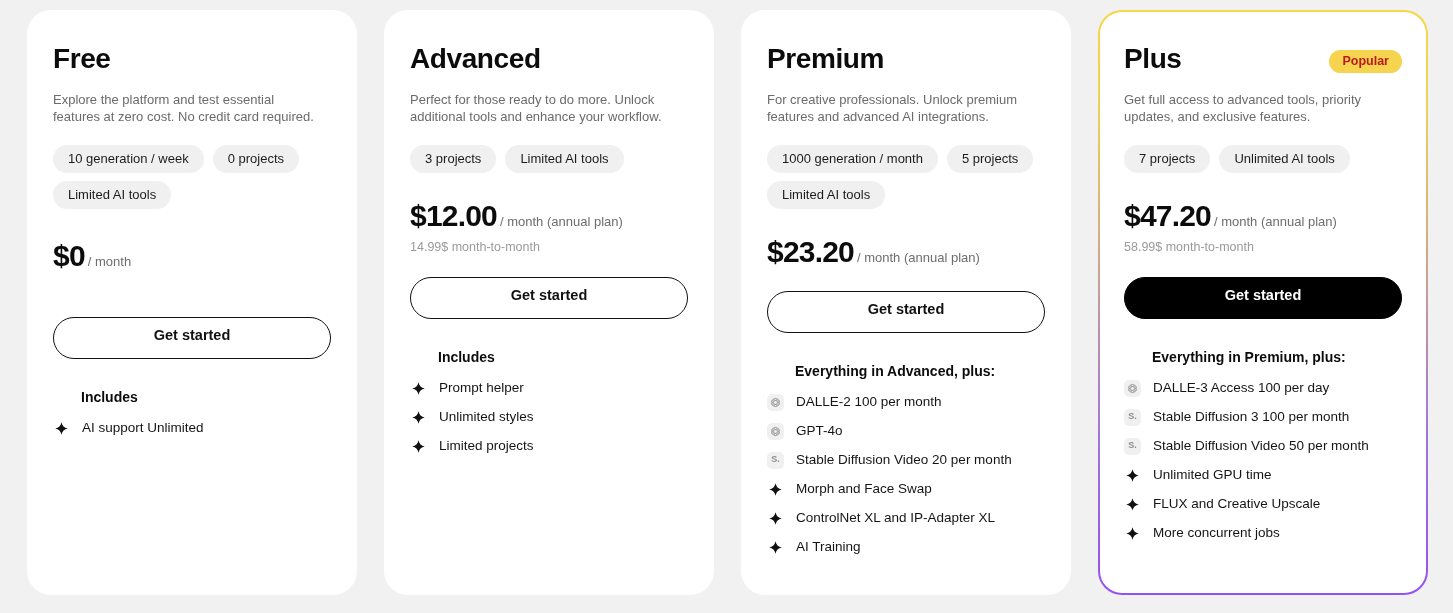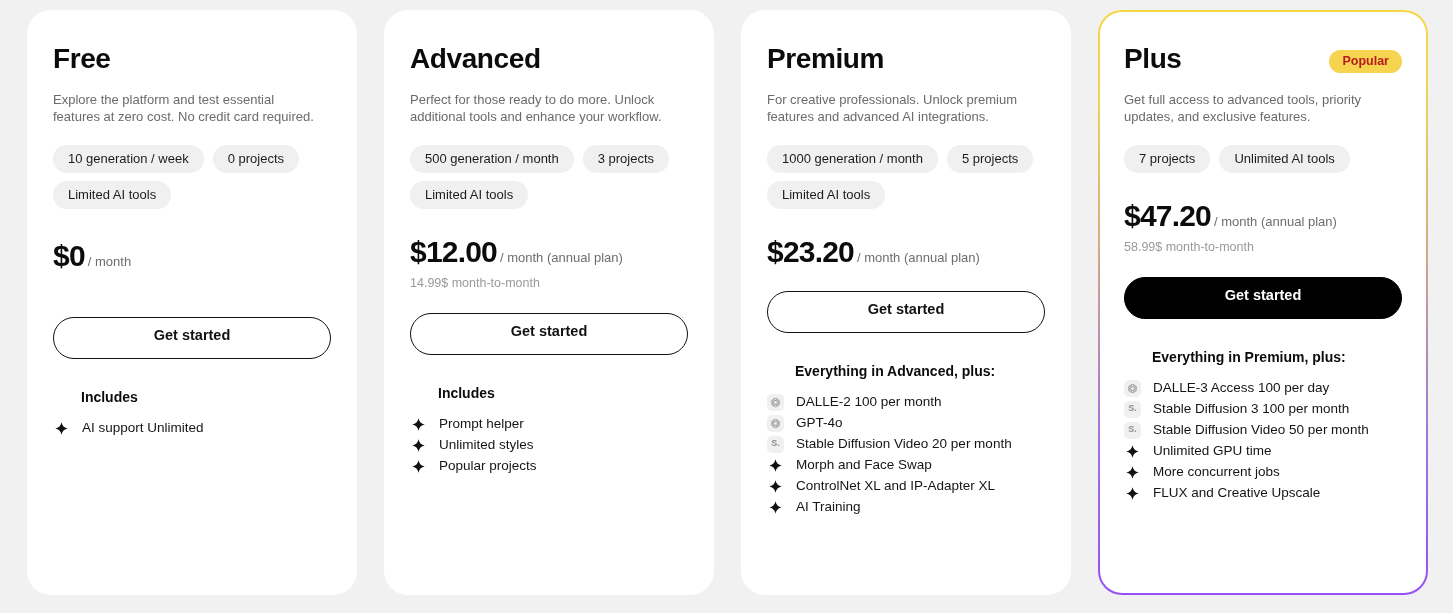--- a/index.html
+++ b/index.html
@@ -136,21 +136,21 @@
     font-weight: 700;
     color: #0c0c0c;
     padding-left: 28px;
   }
 
   .feature-list {
     margin-top: 15px;
     list-style: none;
     display: flex;
     flex-direction: column;
-    gap: 4px;
+    gap: 12px;
   }
   .feature-item {
     display: flex;
     align-items: center;
     gap: 12px;
     font-size: 13.5px;
     color: #151515;
     line-height: 1.1;
   }
   .feat-icon {
@@ -207,21 +207,20 @@
           <span>AI support Unlimited</span>
         </li>
       </ul>
     </div>
     <div class="plan-card">
       <div class="card-head">
         <div class="plan-name">Advanced</div>
       </div>
       <p class="plan-desc">Perfect for those ready to do more. Unlock additional tools and enhance your workflow.</p>
       <div class="tag-row">
-        <span class="tag">500 generation / month</span>
         <span class="tag">3 projects</span>
         <span class="tag">Limited AI tools</span>
       </div>
       <div class="price-block">
         <div class="price-line">
           <span class="price-amount">$12.00</span>
           <span class="price-period">/ month (annual plan)</span>
         </div>
         <div class="price-alt">14.99$ month-to-month</div>
       </div>
@@ -243,21 +242,21 @@
             </svg>
           </span>
           <span>Unlimited styles</span>
         </li>
         <li class="feature-item">
           <span class="feat-icon sparkle">
             <svg viewBox="0 0 24 24" aria-hidden="true">
               <path d="M12 0.5 C12.9 6.6 17.4 11.1 23.5 12 C17.4 12.9 12.9 17.4 12 23.5 C11.1 17.4 6.6 12.9 0.5 12 C6.6 11.1 11.1 6.6 12 0.5 Z" fill="#111"></path>
             </svg>
           </span>
-          <span>Popular projects</span>
+          <span>Limited projects</span>
         </li>
       </ul>
     </div>
     <div class="plan-card">
       <div class="card-head">
         <div class="plan-name">Premium</div>
       </div>
       <p class="plan-desc">For creative professionals. Unlock premium features and advanced AI integrations.</p>
       <div class="tag-row">
         <span class="tag">1000 generation / month</span>
@@ -377,25 +376,25 @@
             </svg>
           </span>
           <span>Unlimited GPU time</span>
         </li>
         <li class="feature-item">
           <span class="feat-icon sparkle">
             <svg viewBox="0 0 24 24" aria-hidden="true">
               <path d="M12 0.5 C12.9 6.6 17.4 11.1 23.5 12 C17.4 12.9 12.9 17.4 12 23.5 C11.1 17.4 6.6 12.9 0.5 12 C6.6 11.1 11.1 6.6 12 0.5 Z" fill="#111"></path>
             </svg>
           </span>
+          <span>FLUX and Creative Upscale</span>
+        </li>
+        <li class="feature-item">
+          <span class="feat-icon sparkle">
+            <svg viewBox="0 0 24 24" aria-hidden="true">
+              <path d="M12 0.5 C12.9 6.6 17.4 11.1 23.5 12 C17.4 12.9 12.9 17.4 12 23.5 C11.1 17.4 6.6 12.9 0.5 12 C6.6 11.1 11.1 6.6 12 0.5 Z" fill="#111"></path>
+            </svg>
+          </span>
           <span>More concurrent jobs</span>
-        </li>
-        <li class="feature-item">
-          <span class="feat-icon sparkle">
-            <svg viewBox="0 0 24 24" aria-hidden="true">
-              <path d="M12 0.5 C12.9 6.6 17.4 11.1 23.5 12 C17.4 12.9 12.9 17.4 12 23.5 C11.1 17.4 6.6 12.9 0.5 12 C6.6 11.1 11.1 6.6 12 0.5 Z" fill="#111"></path>
-            </svg>
-          </span>
-          <span>FLUX and Creative Upscale</span>
         </li>
       </ul>
     </div>
   </div>
 
 </body></html>

